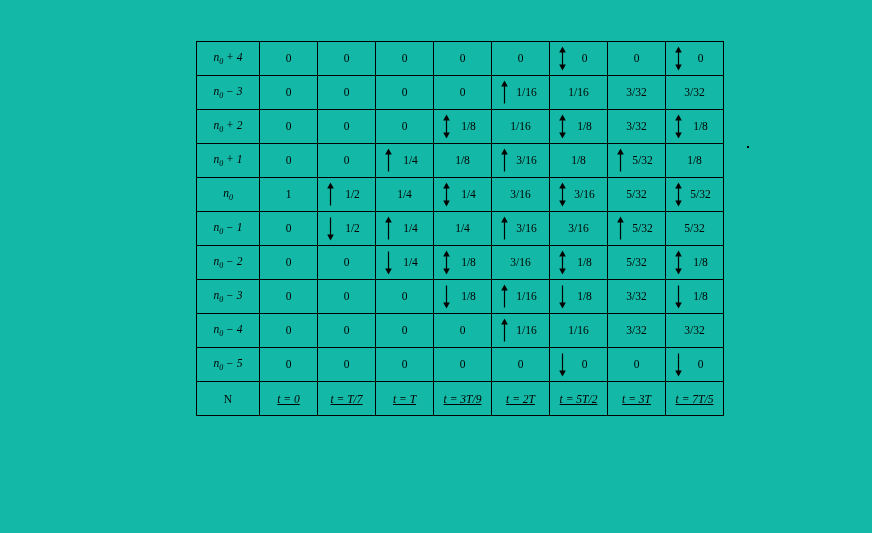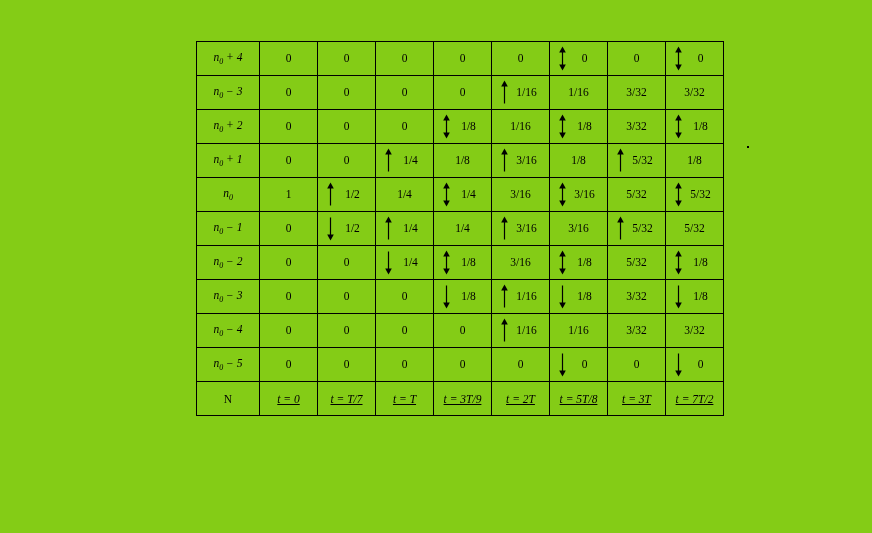--- a/index.html
+++ b/index.html
@@ -11,21 +11,21 @@
     overflow: hidden;
   }
   body {
     font-family: "Liberation Serif", serif;
     color: #000000;
   }
   #page {
     position: relative;
     width: 872px;
     height: 533px;
-    background: #84cc16;
+    background: #14b8a6;
   }
   #table-wrap {
     position: absolute;
     left: 196px;
     top: 41px;
   }
   table.diffusion-table {
     border-collapse: collapse;
     table-layout: fixed;
   }
@@ -713,21 +713,21 @@
               </div>
             </td>
           </tr>
           <tr>
             <td class="rowhead" style="font-style:normal;"><span>N</span></td>
             <td class="footcell"><span>t = 0</span></td>
             <td class="footcell"><span>t = T/7</span></td>
             <td class="footcell"><span>t = T</span></td>
             <td class="footcell"><span>t = 3T/9</span></td>
             <td class="footcell"><span>t = 2T</span></td>
-            <td class="footcell"><span>t = 5T/8</span></td>
+            <td class="footcell"><span>t = 5T/2</span></td>
             <td class="footcell"><span>t = 3T</span></td>
-            <td class="footcell"><span>t = 7T/2</span></td>
+            <td class="footcell"><span>t = 7T/5</span></td>
           </tr>
         </tbody>
     </table>
   </div>
 
 </div>
 
 </body></html>

